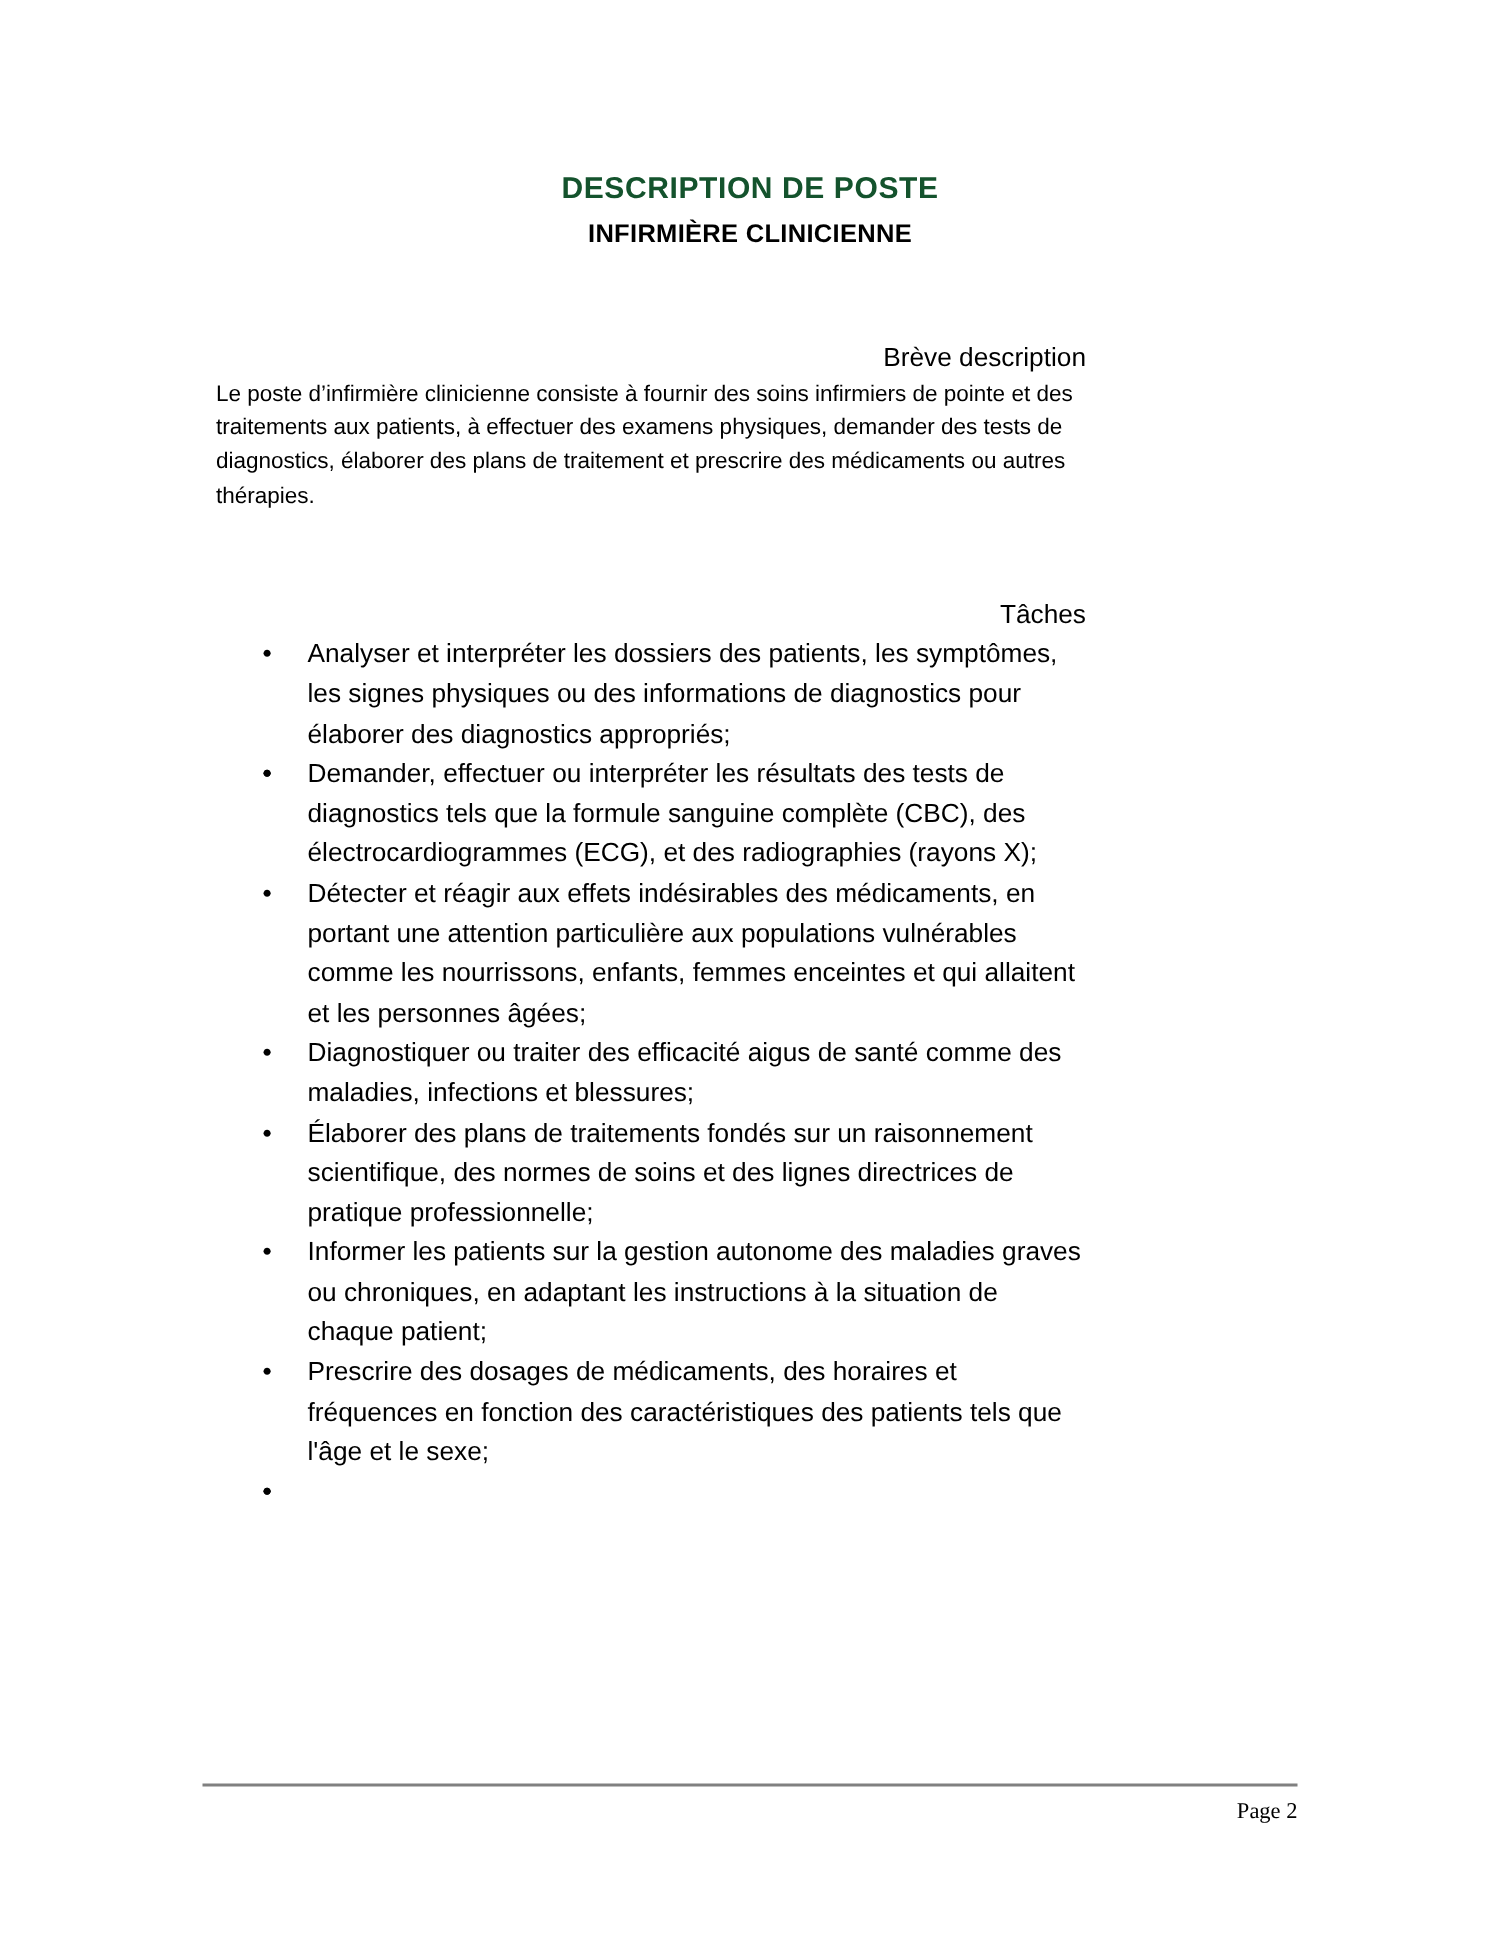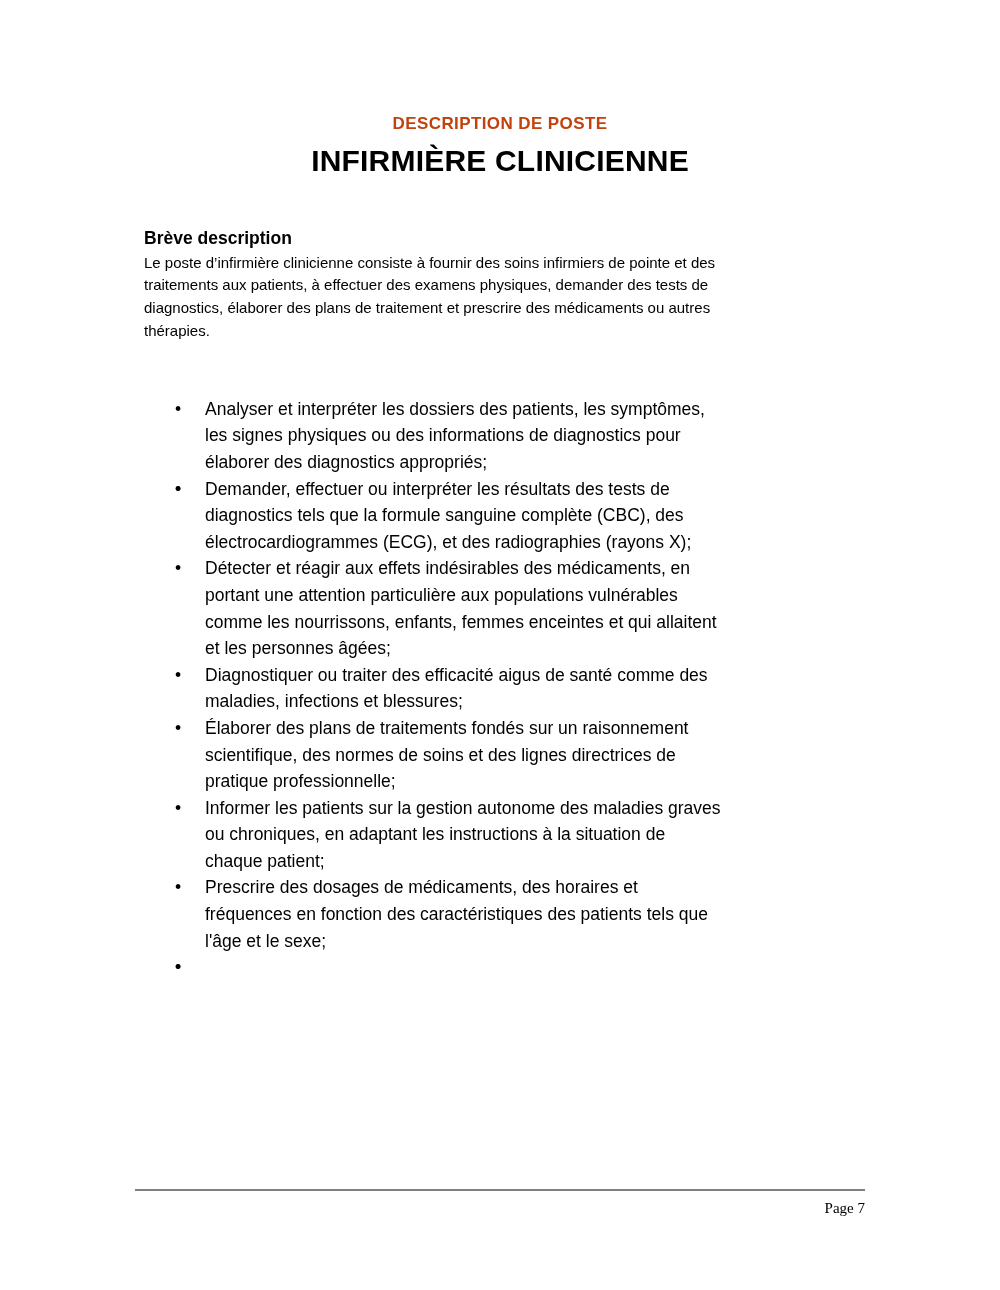--- a/index.html
+++ b/index.html
@@ -20,48 +20,49 @@
 
   
   .title-block {
     position: absolute;
     left: 0;
     top: 113px;
     width: 1000px;
     text-align: center;
   }
   .doc-kicker {
-    font-size: 17px;
+    font-size: 20px;
     font-weight: bold;
     letter-spacing: 0.4px;
-    color: #c2410c;
+    color: #14532d;
     line-height: 1.32;
     margin: 0;
   }
   .doc-title {
-    font-size: 30px;
+    font-size: 17px;
     font-weight: bold;
     letter-spacing: 0.2px;
     color: #000000;
     line-height: 1.32;
     margin: 6px 0 0 0;
   }
 
   
   .content {
     position: absolute;
     left: 144px;
     top: 225px;
     width: 580px;
   }
   .section-heading {
     font-size: 17.5px;
-    font-weight: bold;
+    font-weight: normal;
     line-height: 1.52;
     margin: 0;
+    text-align: right;
   }
   .paragraph {
     font-size: 15px;
     line-height: 1.52;
     margin: 0;
     text-align: left;
   }
   .spacer-block {
     height: 53px;
   }
@@ -120,20 +121,21 @@
   </div>
 
   <div class="content">
 
     <div class="section-heading">Brève description</div>
 
     <p class="paragraph">Le poste d’infirmière clinicienne consiste à fournir des soins infirmiers de pointe et des traitements aux patients, à effectuer des examens physiques, demander des tests de diagnostics, élaborer des plans de traitement et prescrire des médicaments ou autres thérapies.</p>
 
     <div class="spacer-block"></div>
 
+    <div class="section-heading">Tâches</div>
 
     <ul class="task-list">
       <li class="task-item">
         <span class="bullet">•</span>
         <span>Analyser et interpréter les dossiers des patients, les symptômes, les signes physiques ou des informations de diagnostics pour élaborer des diagnostics appropriés;</span>
       </li>
       <li class="task-item">
         <span class="bullet">•</span>
       </li>
       <li class="task-item">
@@ -165,16 +167,16 @@
       </li>
       <li class="task-item">
         <span class="bullet">•</span>
       </li>
     </ul>
 
   </div>
 
   <div class="footer">
     <hr class="footer-rule">
-    <div class="footer-pageno">Page 7</div>
+    <div class="footer-pageno">Page 2</div>
   </div>
 
 </div>
 
 </body></html>

